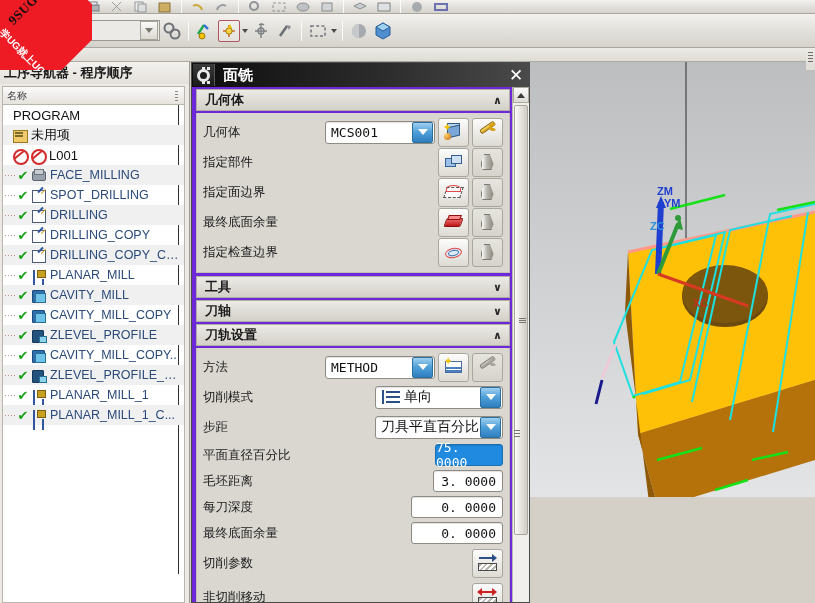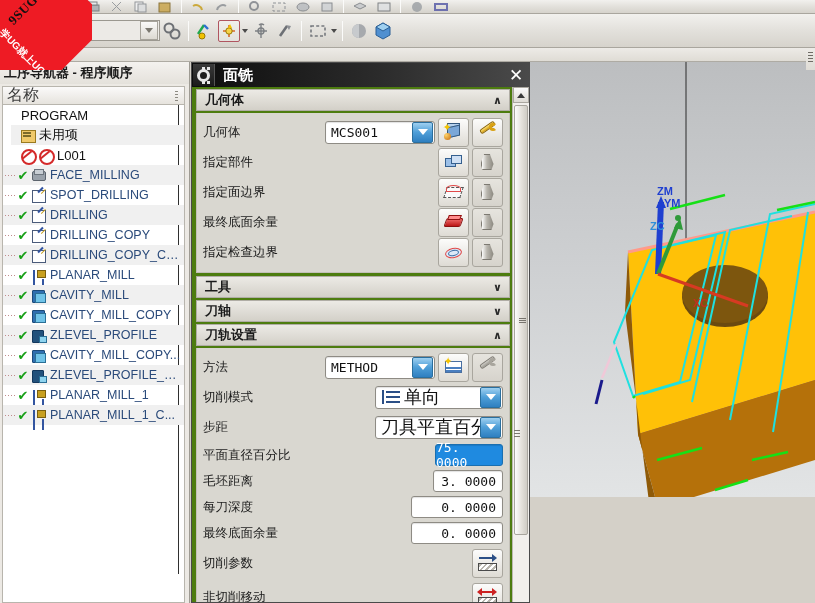--- a/index.html
+++ b/index.html
@@ -91,37 +91,37 @@
     height: 22px; padding-left: 4px; display: flex; align-items: center;
     font-size: 13px; font-weight: bold; color: #1b1b1b;
     background: linear-gradient(to bottom,#f4f2ef,#e4e1db);
   }
   #nav-colhead {
     height: 19px; margin: 2px 4px 0 2px;
     background: linear-gradient(to bottom,#fbfafa,#e6e3dd);
     border: 1px solid #b8b5ad; display: flex; align-items: center;
     position: relative; flex: none;
   }
-  #nav-colhead .lbl { font-size: 16px; color: #3b3b3b; padding-left: 4px; }
+  #nav-colhead .lbl { font-size: 10px; color: #3b3b3b; padding-left: 4px; }
   #nav-colhead .grip { position:absolute; right:6px; top:4px; width:3px; height:11px;
     background: repeating-linear-gradient(to bottom,#8d8a82 0 1px,transparent 1px 3px);}
   #nav-tree {
     flex: 1; margin: 0 4px 0 2px; background: #fff;
     border: 1px solid #b8b5ad; border-top: none;
     position: relative; overflow: hidden;
   }
   #nav-vline { position: absolute; left: 175px; top: 0; bottom: 28px;
     width: 1px; background: #2f2f2f; }
   .tree-row {
     height: 20px; display: flex; align-items: center;
     font-size: 12.5px; color: #2a4a7a; white-space: nowrap;
     padding-left: 2px; position: relative;
   }
   .tree-row.alt { background: #f0f0f0; }
-  .tree-row.root { color: #111; font-size: 13px; padding-left: 8px; margin-left: 8px; }
+  .tree-row.root { color: #111; font-size: 13px; padding-left: 8px; }
   .tree-row .ck { width: 14px; flex: none; color: #17a017;
     font-size: 13px; font-weight: bold; text-align: center; line-height: 1; }
   .tree-row .nm { padding-left: 2px; overflow: hidden; text-overflow: ellipsis; }
   .ic { width: 17px; height: 15px; flex: none; position: relative;
         display: inline-block; margin-right: 1px; }
   
   .ic.folder::before { content:""; position:absolute; left:2px; top:2px;
     width:13px; height:11px; background:#f0c96a; border:1px solid #9a7a20; }
   .ic.folder::after { content:""; position:absolute; left:4px; top:4px;
     width:8px; height:2px; background:#7b6a2a; box-shadow:0 3px 0 #7b6a2a; }
@@ -191,21 +191,21 @@
   #dlg-title .gear::before { left:2px; top:-5px; width:3px; height:3px;
     box-shadow: 5px 0 0 #e8e8e8, 0 14px 0 #e8e8e8, 5px 14px 0 #e8e8e8; }
   #dlg-title .tt { font-size: 15px; font-weight: bold; padding-left: 6px;
     font-family: "DejaVu Sans", sans-serif; }
   #dlg-title .closebtn {
     margin-left: auto; width: 26px; height: 24px;
     display: flex; align-items: center; justify-content: center;
     color: #fff; font-size: 17px; font-weight: bold;
     font-family: "DejaVu Sans", sans-serif;
   }
-  #dlg-body { flex: 1; display: flex; overflow: hidden; background: #4d7c0f; }
+  #dlg-body { flex: 1; display: flex; overflow: hidden; background: #6d28d9; }
   #dlg-scrollarea { flex: 1; overflow: hidden; position: relative; padding: 2px 0 0 2px; }
 
   .group-hdr {
     height: 22px; margin: 0 2px 2px 2px;
     background: linear-gradient(to bottom,#eceae5,#d3d0c8);
     border: 1px solid #b0ada5;
     display: flex; align-items: center; padding-left: 8px;
     font-size: 13px; font-weight: bold; color: #1a1a1a;
     font-family: "DejaVu Sans", sans-serif;
   }
@@ -220,21 +220,21 @@
   .frow .spacer { flex: 1; }
 
   .combo {
     height: 23px; background: #fff; border: 1px solid #8e8b84;
     border-radius: 3px; display: flex; align-items: center; flex: none;
     box-shadow: inset 0 1px 1px rgba(0,0,0,.12);
   }
   .combo .cv { flex: 1; padding-left: 5px; font-size: 13px; color: #111;
     font-family: "DejaVu Sans Mono", monospace; white-space: nowrap;
     overflow: hidden; }
-  .combo .cv.cjk { font-family: Liberation Sans, sans-serif; font-size: 18px; }
+  .combo .cv.cjk { font-family: Liberation Sans, sans-serif; font-size: 14px; }
   .combo .cbtn {
     width: 21px; height: 21px; margin-right: 1px; flex: none;
     background: linear-gradient(to bottom,#9fd0f0 0%,#4f9fd8 48%,#2f7fc0 100%);
     border: 1px solid #2a6f9e; border-radius: 2px;
     display: flex; align-items: center; justify-content: center;
   }
   .combo .cbtn::after { content:""; border-left:5px solid transparent;
     border-right:5px solid transparent; border-top:6px solid #fff; }
 
   .numfield {

